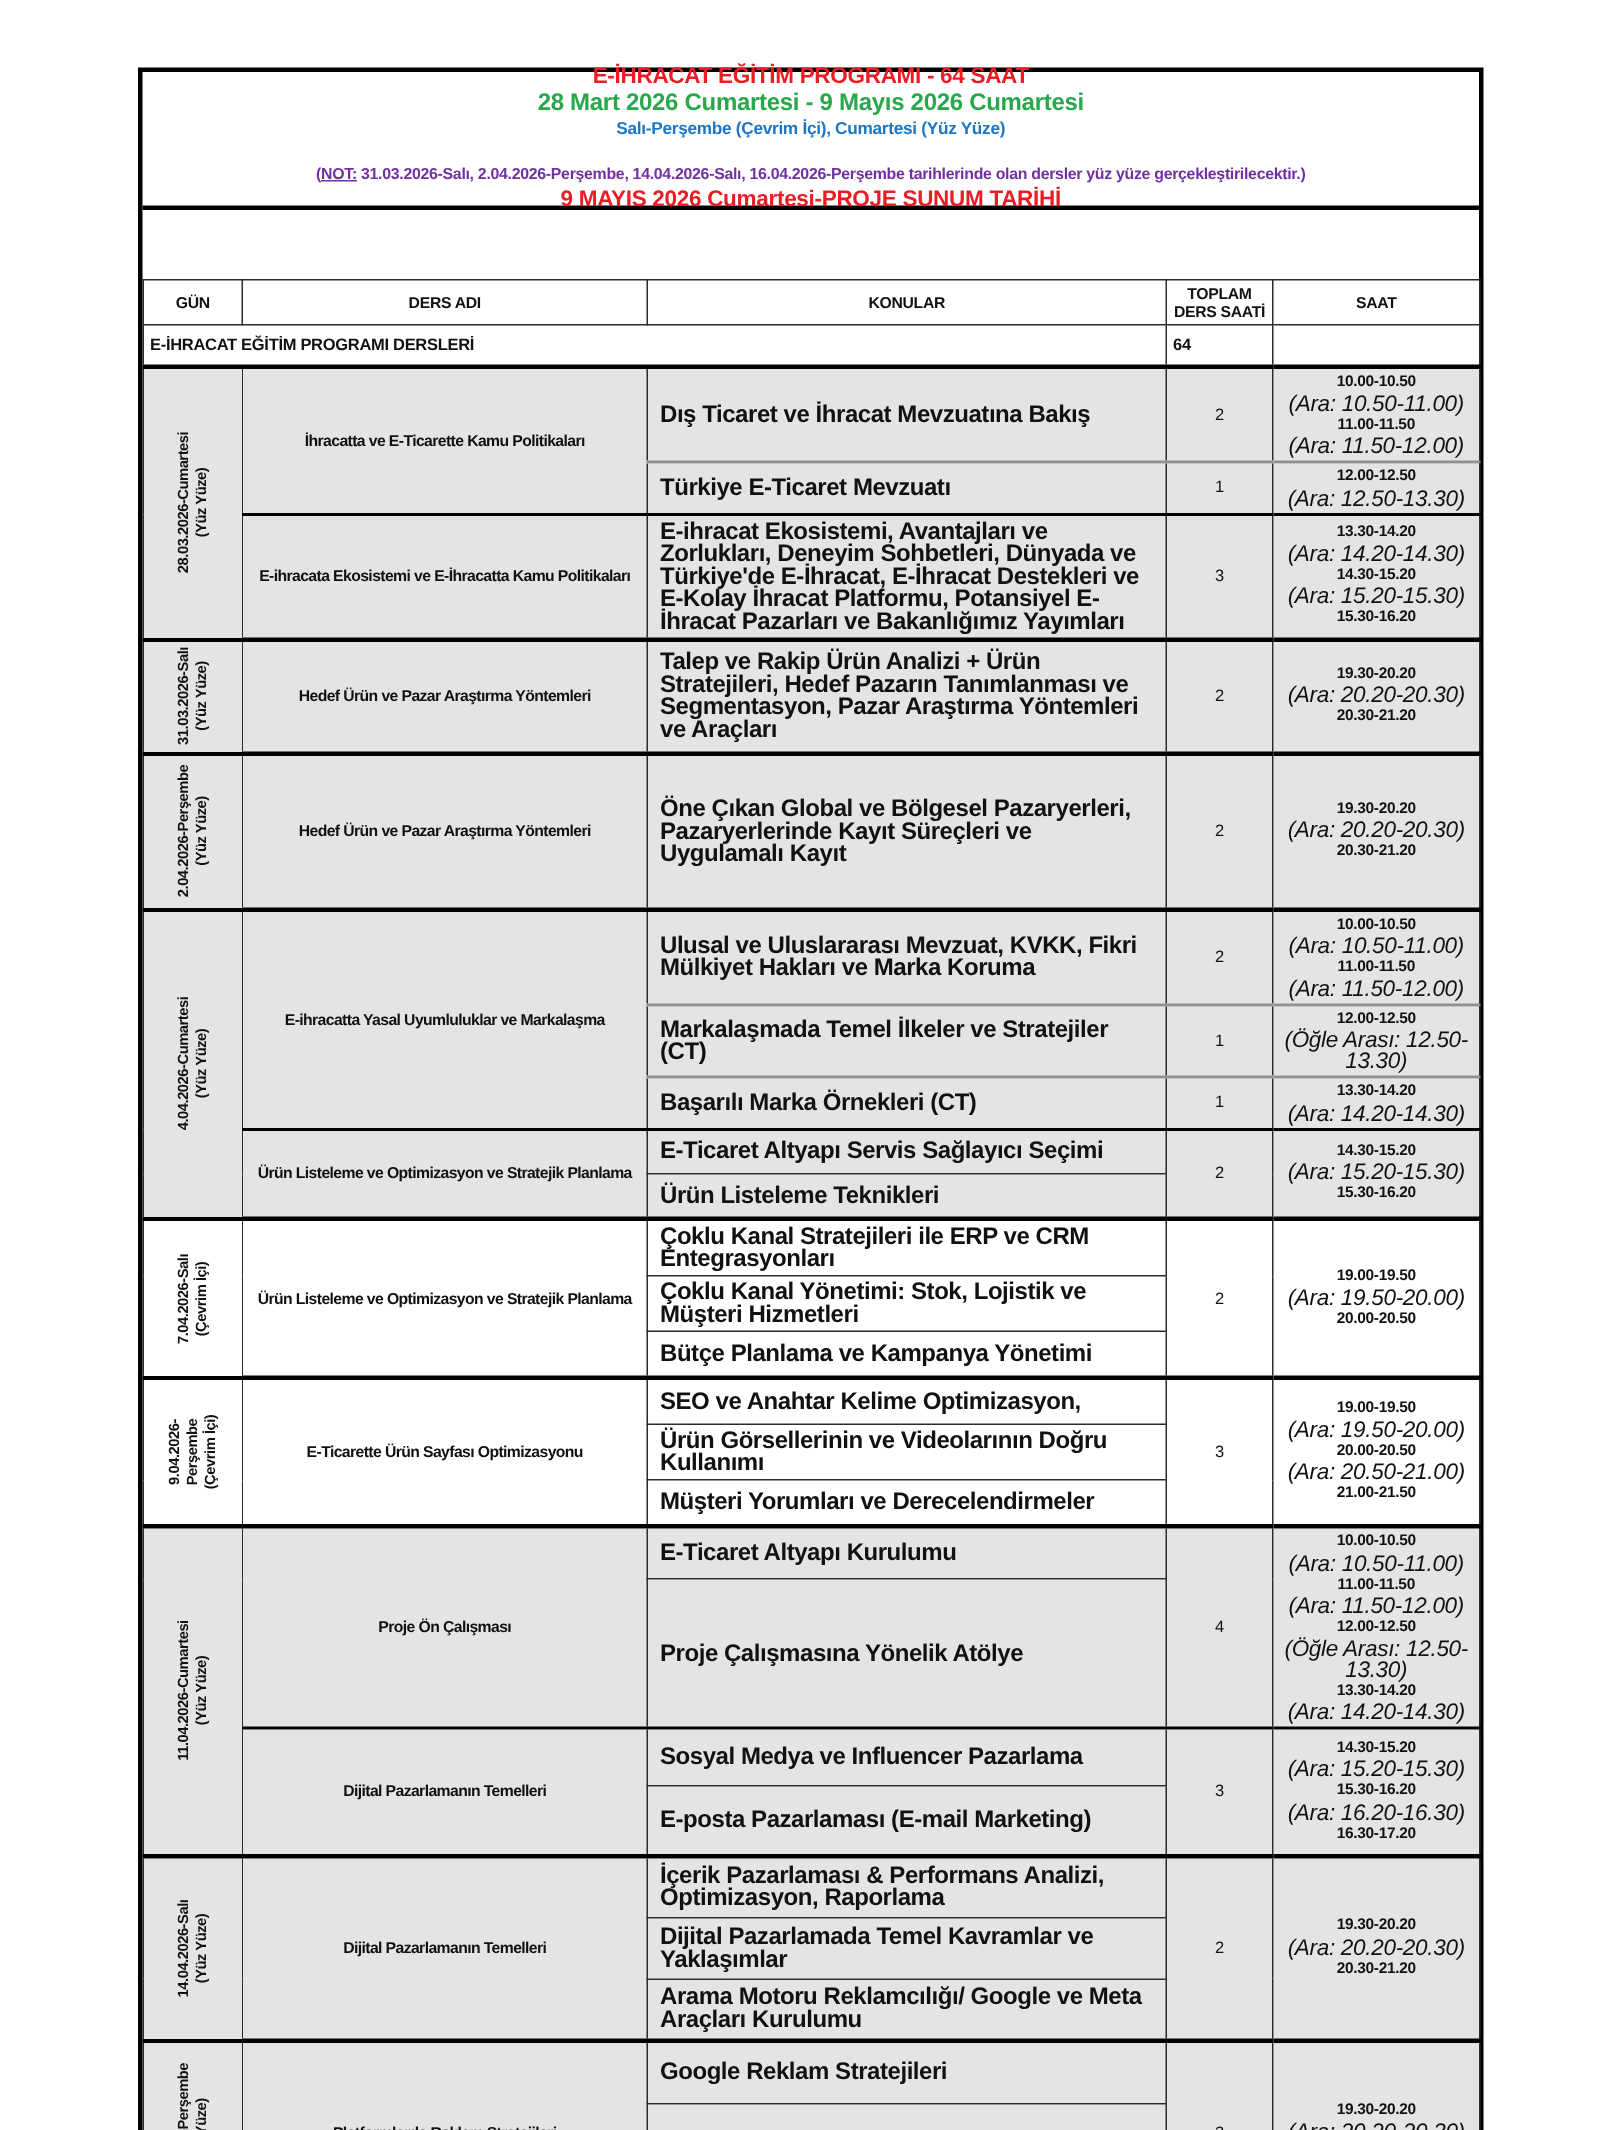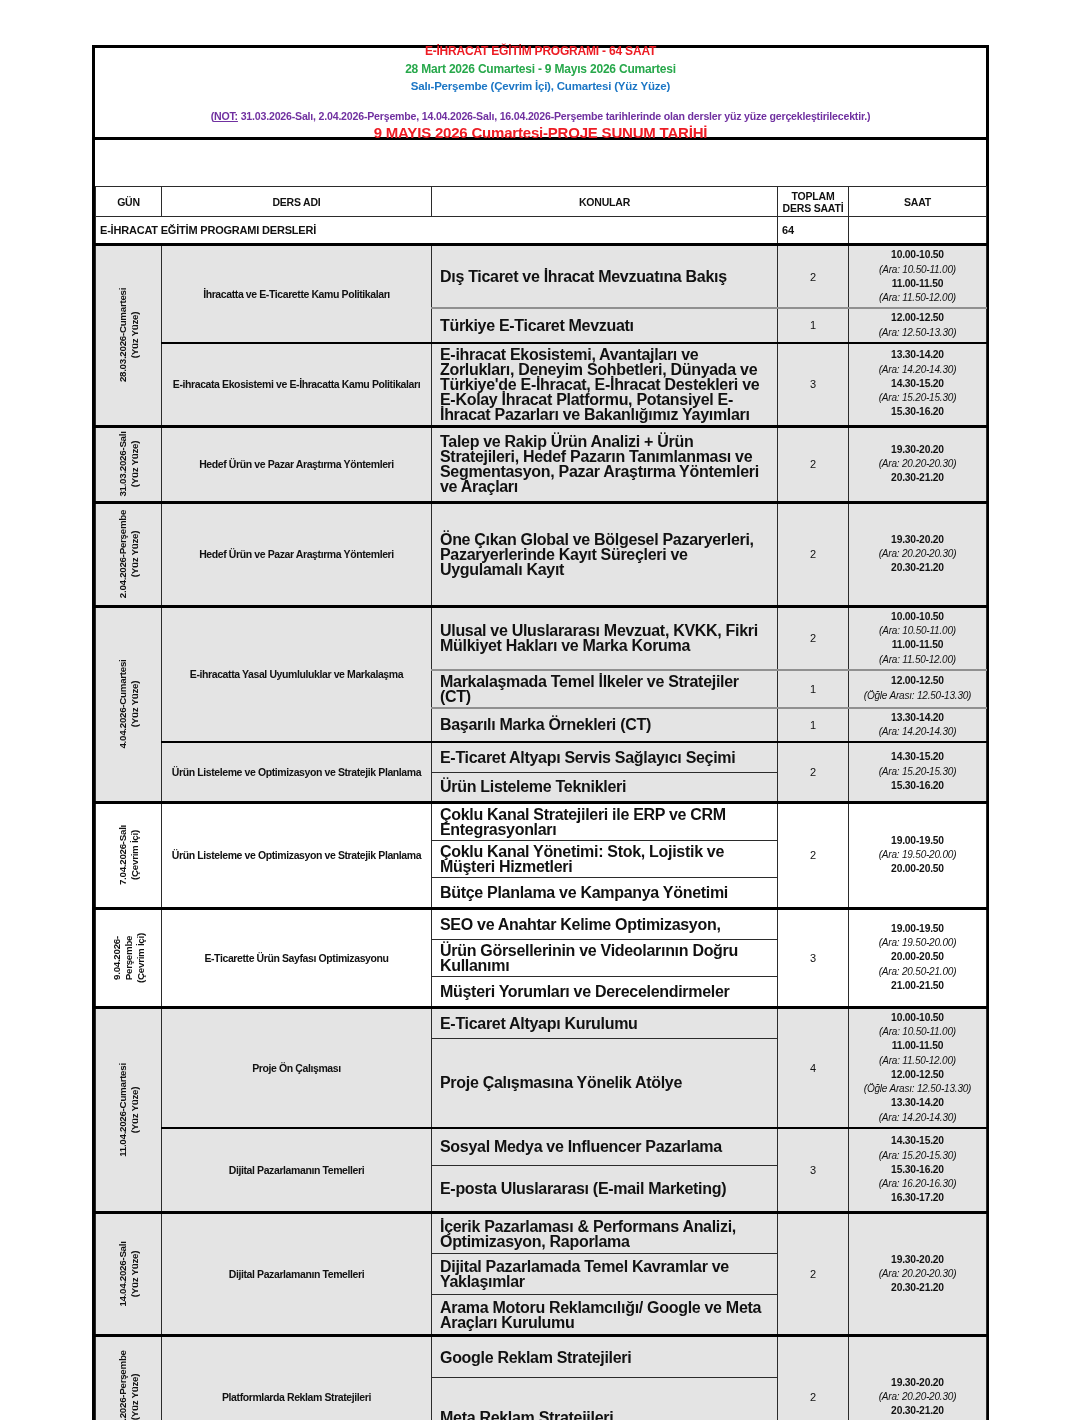--- a/index.html
+++ b/index.html
@@ -12,22 +12,22 @@
     position:absolute;left:92px;top:45px;width:897px;
     border:3px solid #000;box-sizing:border-box;background:#fff;
   }
   
   .title-box{
     height:92px;border-bottom:3px solid #000;box-sizing:border-box;
     display:flex;flex-direction:column;justify-content:center;
     text-align:center;padding:2px 8px;gap:1px;
   }
   .title-box div{line-height:16.5px;font-weight:bold;letter-spacing:-0.2px;}
-  .t1{color:var(--red);font-size:12px;}
-  .t2{color:var(--green);font-size:12px;}
+  .t1{color:var(--red);font-size:15px;}
+  .t2{color:var(--green);font-size:16px;}
   .t3{color:var(--blue);font-size:11.5px;}
   .t4{color:var(--purple);font-size:10.6px;margin-top:12px;}
   .t4 .u{text-decoration:underline;}
   .t5{color:var(--red);font-size:15px;}
   
   table{border-collapse:collapse;width:100%;table-layout:fixed;margin-top:46px;}
   td,th{
     border:1px solid #2b2b2b;box-sizing:border-box;
     vertical-align:middle;padding:2px 4px;overflow:hidden;
   }
@@ -48,21 +48,21 @@
     transform:translate(-50%,-50%) rotate(-90deg);
     font-weight:bold;font-size:9.8px;letter-spacing:-0.3px;
     line-height:12px;text-align:center;
   }
   .day-rot div{white-space:nowrap;}
   td.lesson{text-align:center;font-weight:bold;font-size:10.5px;letter-spacing:-0.4px;line-height:14px;padding:2px 6px;}
   td.topic{text-align:left;font-weight:bold;font-size:16px;letter-spacing:-0.3px;line-height:15px;padding:3px 8px;}
   td.hours{text-align:center;font-size:11px;font-weight:normal;}
   td.time{text-align:center;padding:2px 2px;}
   td.time .sess{font-weight:bold;font-size:10.3px;line-height:14.5px;letter-spacing:-0.2px;}
-  td.time .brk{font-style:italic;font-weight:normal;font-size:10px;line-height:14px;letter-spacing:-0.2px;}
+  td.time .brk{font-style:italic;font-weight:normal;font-size:15px;line-height:14px;letter-spacing:-0.2px;}
 </style>
 </head>
 <body>
 
 <div class="sheet">
 
   <div class="title-box">
     <div class="t1">E-İHRACAT EĞİTİM PROGRAMI - 64 SAAT</div>
     <div class="t2">28 Mart 2026 Cumartesi - 9 Mayıs 2026 Cumartesi</div>
     <div class="t3">Salı-Perşembe (Çevrim İçi), Cumartesi (Yüz Yüze)</div>
@@ -292,21 +292,21 @@
         <td class="hours" rowspan="2">3</td>
         <td class="time" rowspan="2">
             <div class="sess">14.30-15.20</div>
             <div class="brk">(Ara: 15.20-15.30)</div>
             <div class="sess">15.30-16.20</div>
             <div class="brk">(Ara: 16.20-16.30)</div>
             <div class="sess">16.30-17.20</div>
           </td>
       </tr>
       <tr style="height:47px">
-        <td class="topic">E-posta Uluslararası (E-mail Marketing)</td>
+        <td class="topic">E-posta Pazarlaması (E-mail Marketing)</td>
       </tr>
 
       <tr class="g" style="height:41px">
         <td class="day" rowspan="3">
             <div class="day-rot">
               <div class="sess">14.04.2026-Salı</div>
               <div class="brk">(Yüz Yüze)</div>
             </div>
           </td>
         <td class="lesson" rowspan="3">Dijital Pazarlamanın Temelleri</td>

